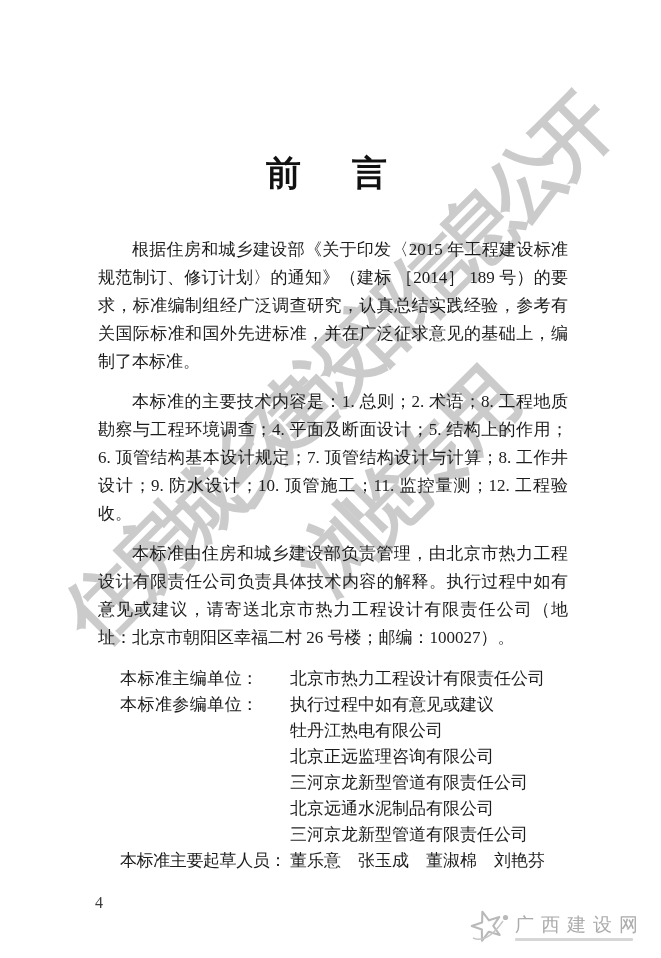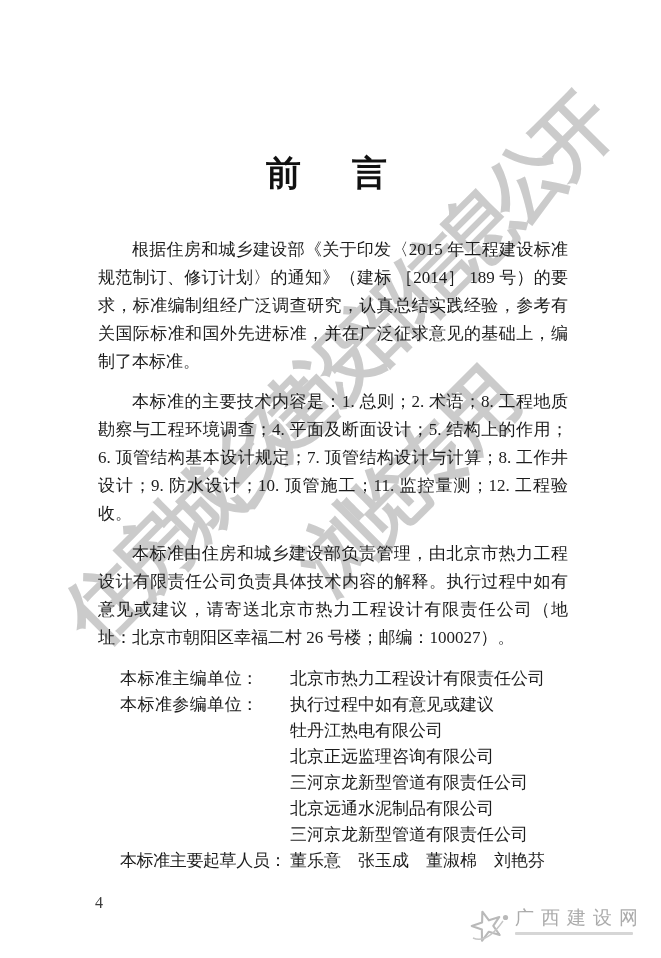--- a/index.html
+++ b/index.html
@@ -69,21 +69,21 @@
   
   .page-number{
     position:absolute;z-index:1;
     left:95px;top:894px;
     font-size:16px;
     color:#3c3c3c;
   }
   .footer-logo{
     position:absolute;z-index:1;
     right:16px;bottom:10px;
-    display:flex;align-items:flex-start;
+    display:flex;align-items:center;
     opacity:.9;
   }
   .logo-star{margin-right:6px;}
   .logo-text-col{display:flex;flex-direction:column;}
   .logo-text{
     font-family:"Liberation Serif","DejaVu Serif",serif;
     font-size:19px;
     letter-spacing:7px;
     color:#a3a3a3;
     line-height:1.1;

